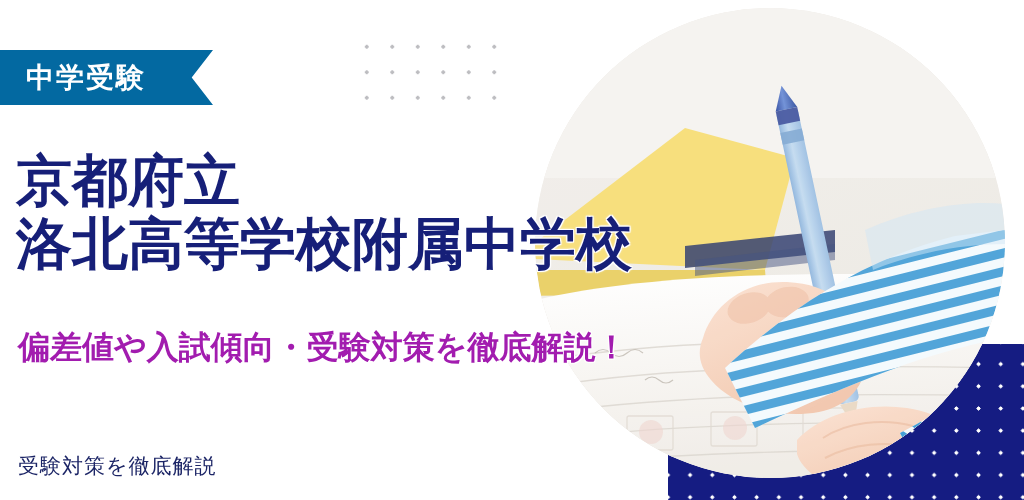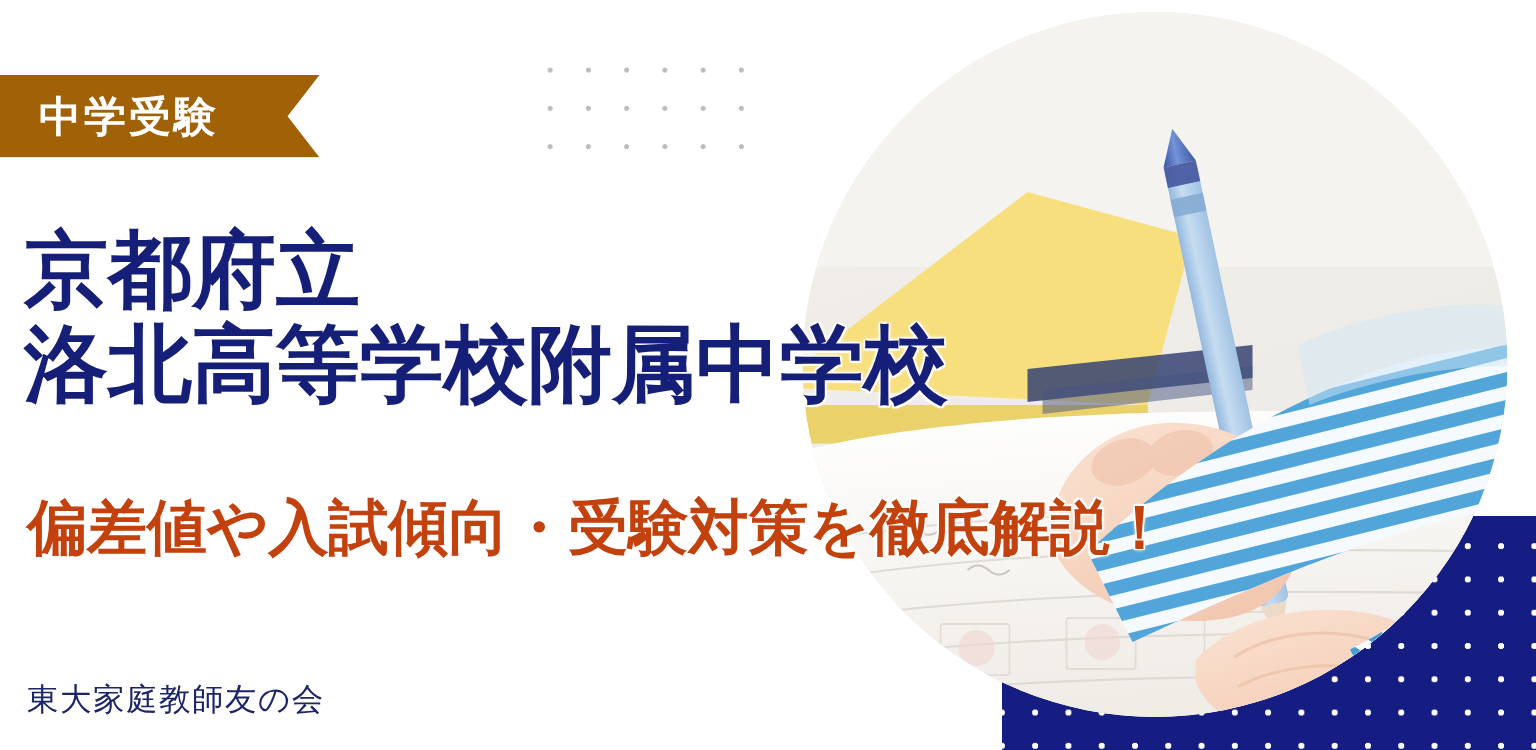--- a/index.html
+++ b/index.html
@@ -50,21 +50,21 @@
   }
   
   .photo-circle { z-index:3; }
   .navy-block  { z-index:2; }
 
   
   .ribbon {
     position:absolute;
     left:0; top:50px;
     width:213px; height:55px;
-    background:#a16207;
+    background:#0369a1;
     z-index:5;
     -webkit-clip-path:polygon(0 0, 100% 0, 100% 100%, 0 100%, 0 100%);
     clip-path:polygon(0 0, 100% 0, 90% 50%, 100% 100%, 0 100%);
     display:flex; align-items:center;
   }
   .ribbon-label {
     color:#ffffff;
     font-size:28px;
     font-weight:bold;
     letter-spacing:2px;
@@ -89,23 +89,23 @@
       1px 1px 0 #ffffff, -1px 1px 0 #ffffff,
       1px -1px 0 #ffffff, -1px -1px 0 #ffffff;
   }
   .headline .line { display:block; }
 
   
   .subtitle {
     position:absolute;
     left:18px; top:328px;
     z-index:6;
-    color:#c2410c;
+    color:#a21caf;
     font-weight:bold;
-    font-size:40px;
+    font-size:32px;
     line-height:1.2;
     white-space:nowrap;
     text-shadow:
       0 0 3px #ffffff, 0 0 3px #ffffff,
       1px 1px 0 #ffffff, -1px 1px 0 #ffffff,
       1px -1px 0 #ffffff, -1px -1px 0 #ffffff;
   }
 
   
   .brand {
@@ -290,15 +290,15 @@
     <span class="ribbon-label">中学受験</span>
   </div>
 
   <h1 class="headline">
     <span class="line">京都府立</span>
     <span class="line">洛北高等学校附属中学校</span>
   </h1>
 
   <p class="subtitle">偏差値や入試傾向・受験対策を徹底解説！</p>
 
-  <p class="brand">東大家庭教師友の会</p>
+  <p class="brand">受験対策を徹底解説</p>
 
 </div>
 
 </body></html>

